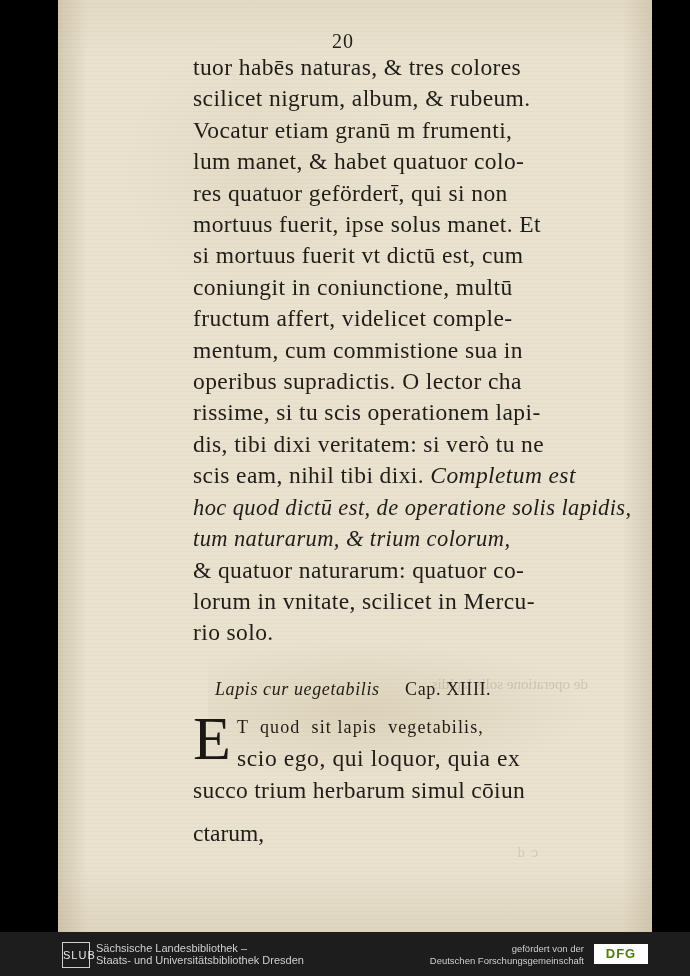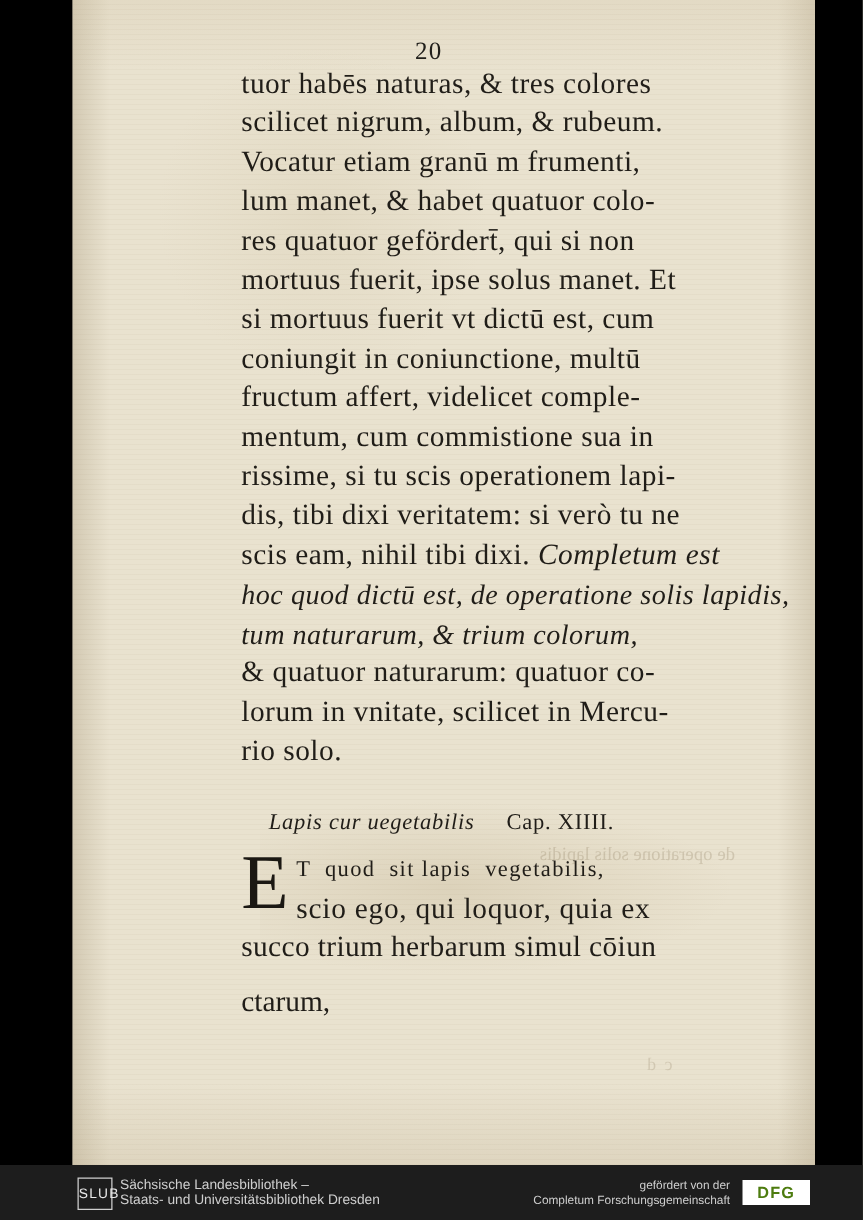--- a/index.html
+++ b/index.html
@@ -257,20 +257,21 @@
       <div class="line">tuor habēs naturas, &amp; tres colores</div>
       <div class="line">scilicet nigrum, album, &amp; rubeum.</div>
       <div class="line">Vocatur etiam granū m frumenti,</div>
       <div class="line">lum manet, &amp; habet quatuor colo-</div>
       <div class="line">res quatuor gefördert̄, qui si non</div>
       <div class="line">mortuus fuerit, ipse solus manet. Et</div>
       <div class="line">si mortuus fuerit vt dictū est, cum</div>
       <div class="line">coniungit in coniunctione, multū</div>
       <div class="line">fructum affert, videlicet comple-</div>
       <div class="line">mentum, cum commistione sua in</div>
+      <div class="line">operibus supradictis. O lector cha</div>
       <div class="line">rissime, si tu scis operationem lapi-</div>
       <div class="line">dis, tibi dixi veritatem: si verò tu ne</div>
 
       <div class="line"><span>scis eam, nihil tibi dixi.</span><span style="font-style:italic;"> </span><span style="font-style:italic;">Completum est</span></div>
 
       <div class="line ital">hoc quod dictū est, de operatione solis lapidis,</div>
       <div class="line ital">tum naturarum, &amp; trium colorum,</div>
 
       <div class="line">&amp; quatuor naturarum: quatuor co-</div>
       <div class="line">lorum in vnitate, scilicet in Mercu-</div>
@@ -289,17 +290,17 @@
       <div class="catchword">ctarum,</div>
 
     </div>
   </div>
 
   <div class="footer">
     <div class="logo-slub">SLUB</div>
     <div class="slub-text">Sächsische Landesbibliothek –
 Staats- und Universitätsbibliothek Dresden</div>
     <div class="dfg-text">gefördert von der
-Completum Forschungsgemeinschaft</div>
+Deutschen Forschungsgemeinschaft</div>
     <div class="dfg-logo">DFG</div>
   </div>
 
 </div>
 
 </body></html>

